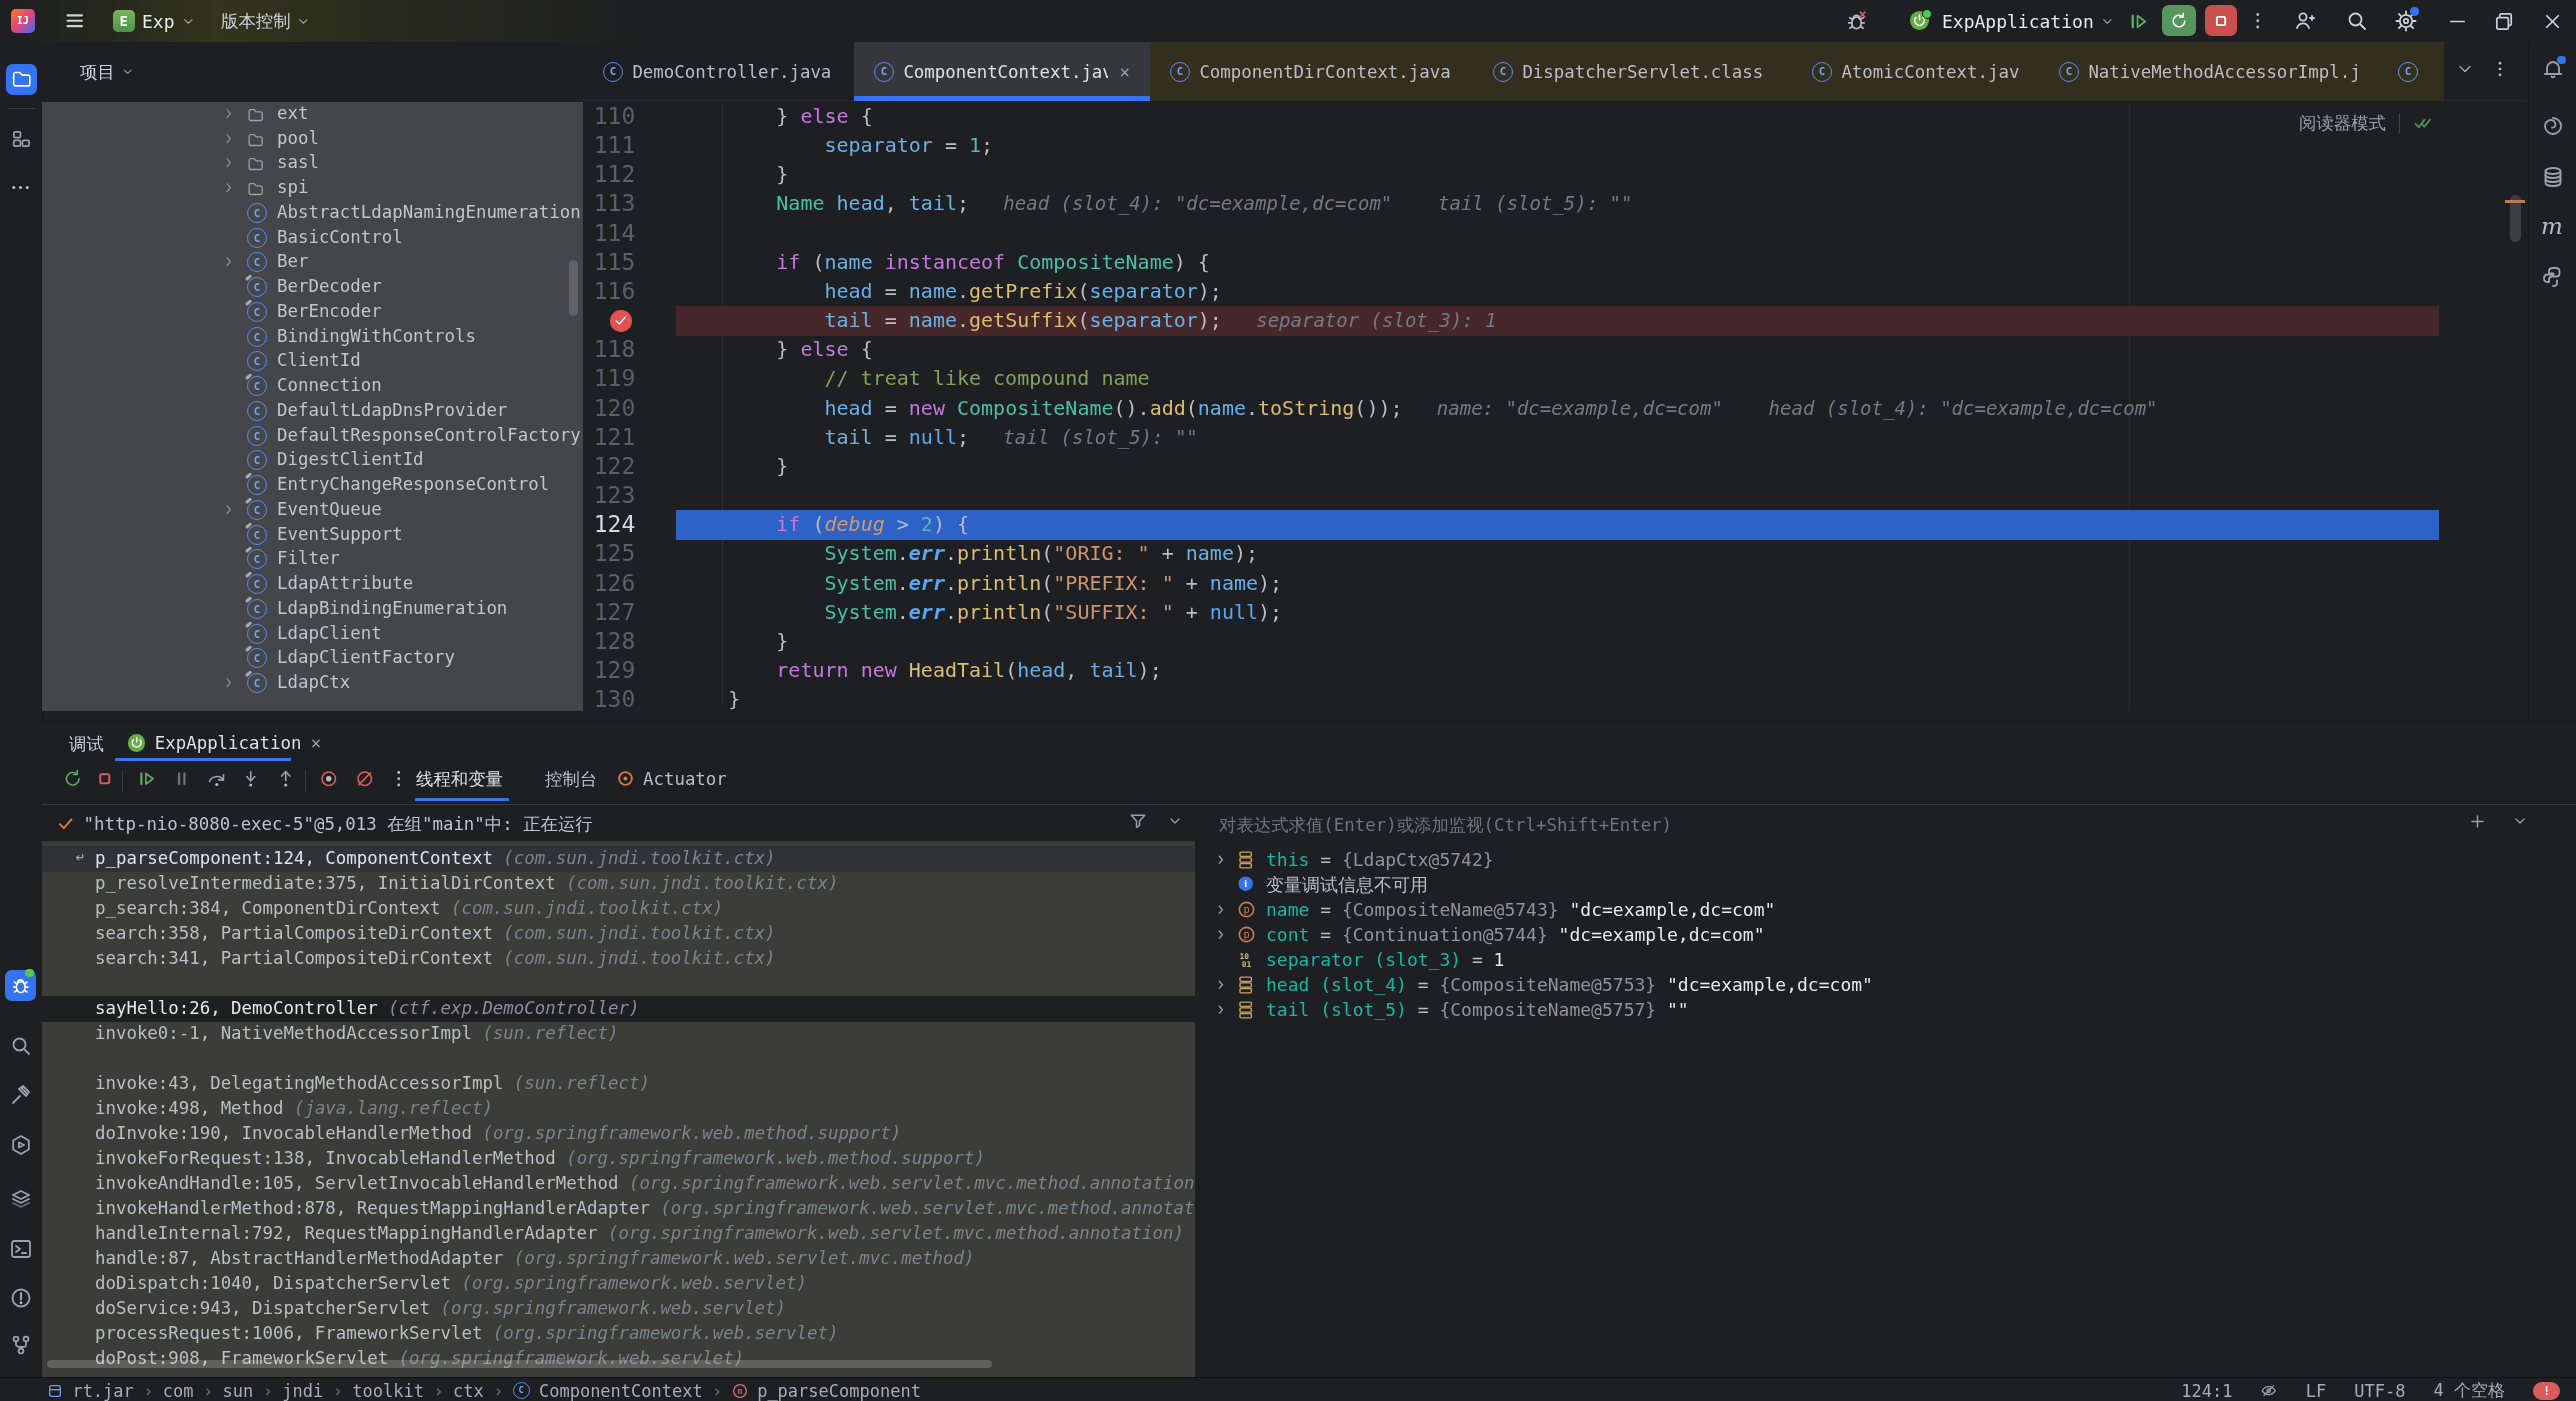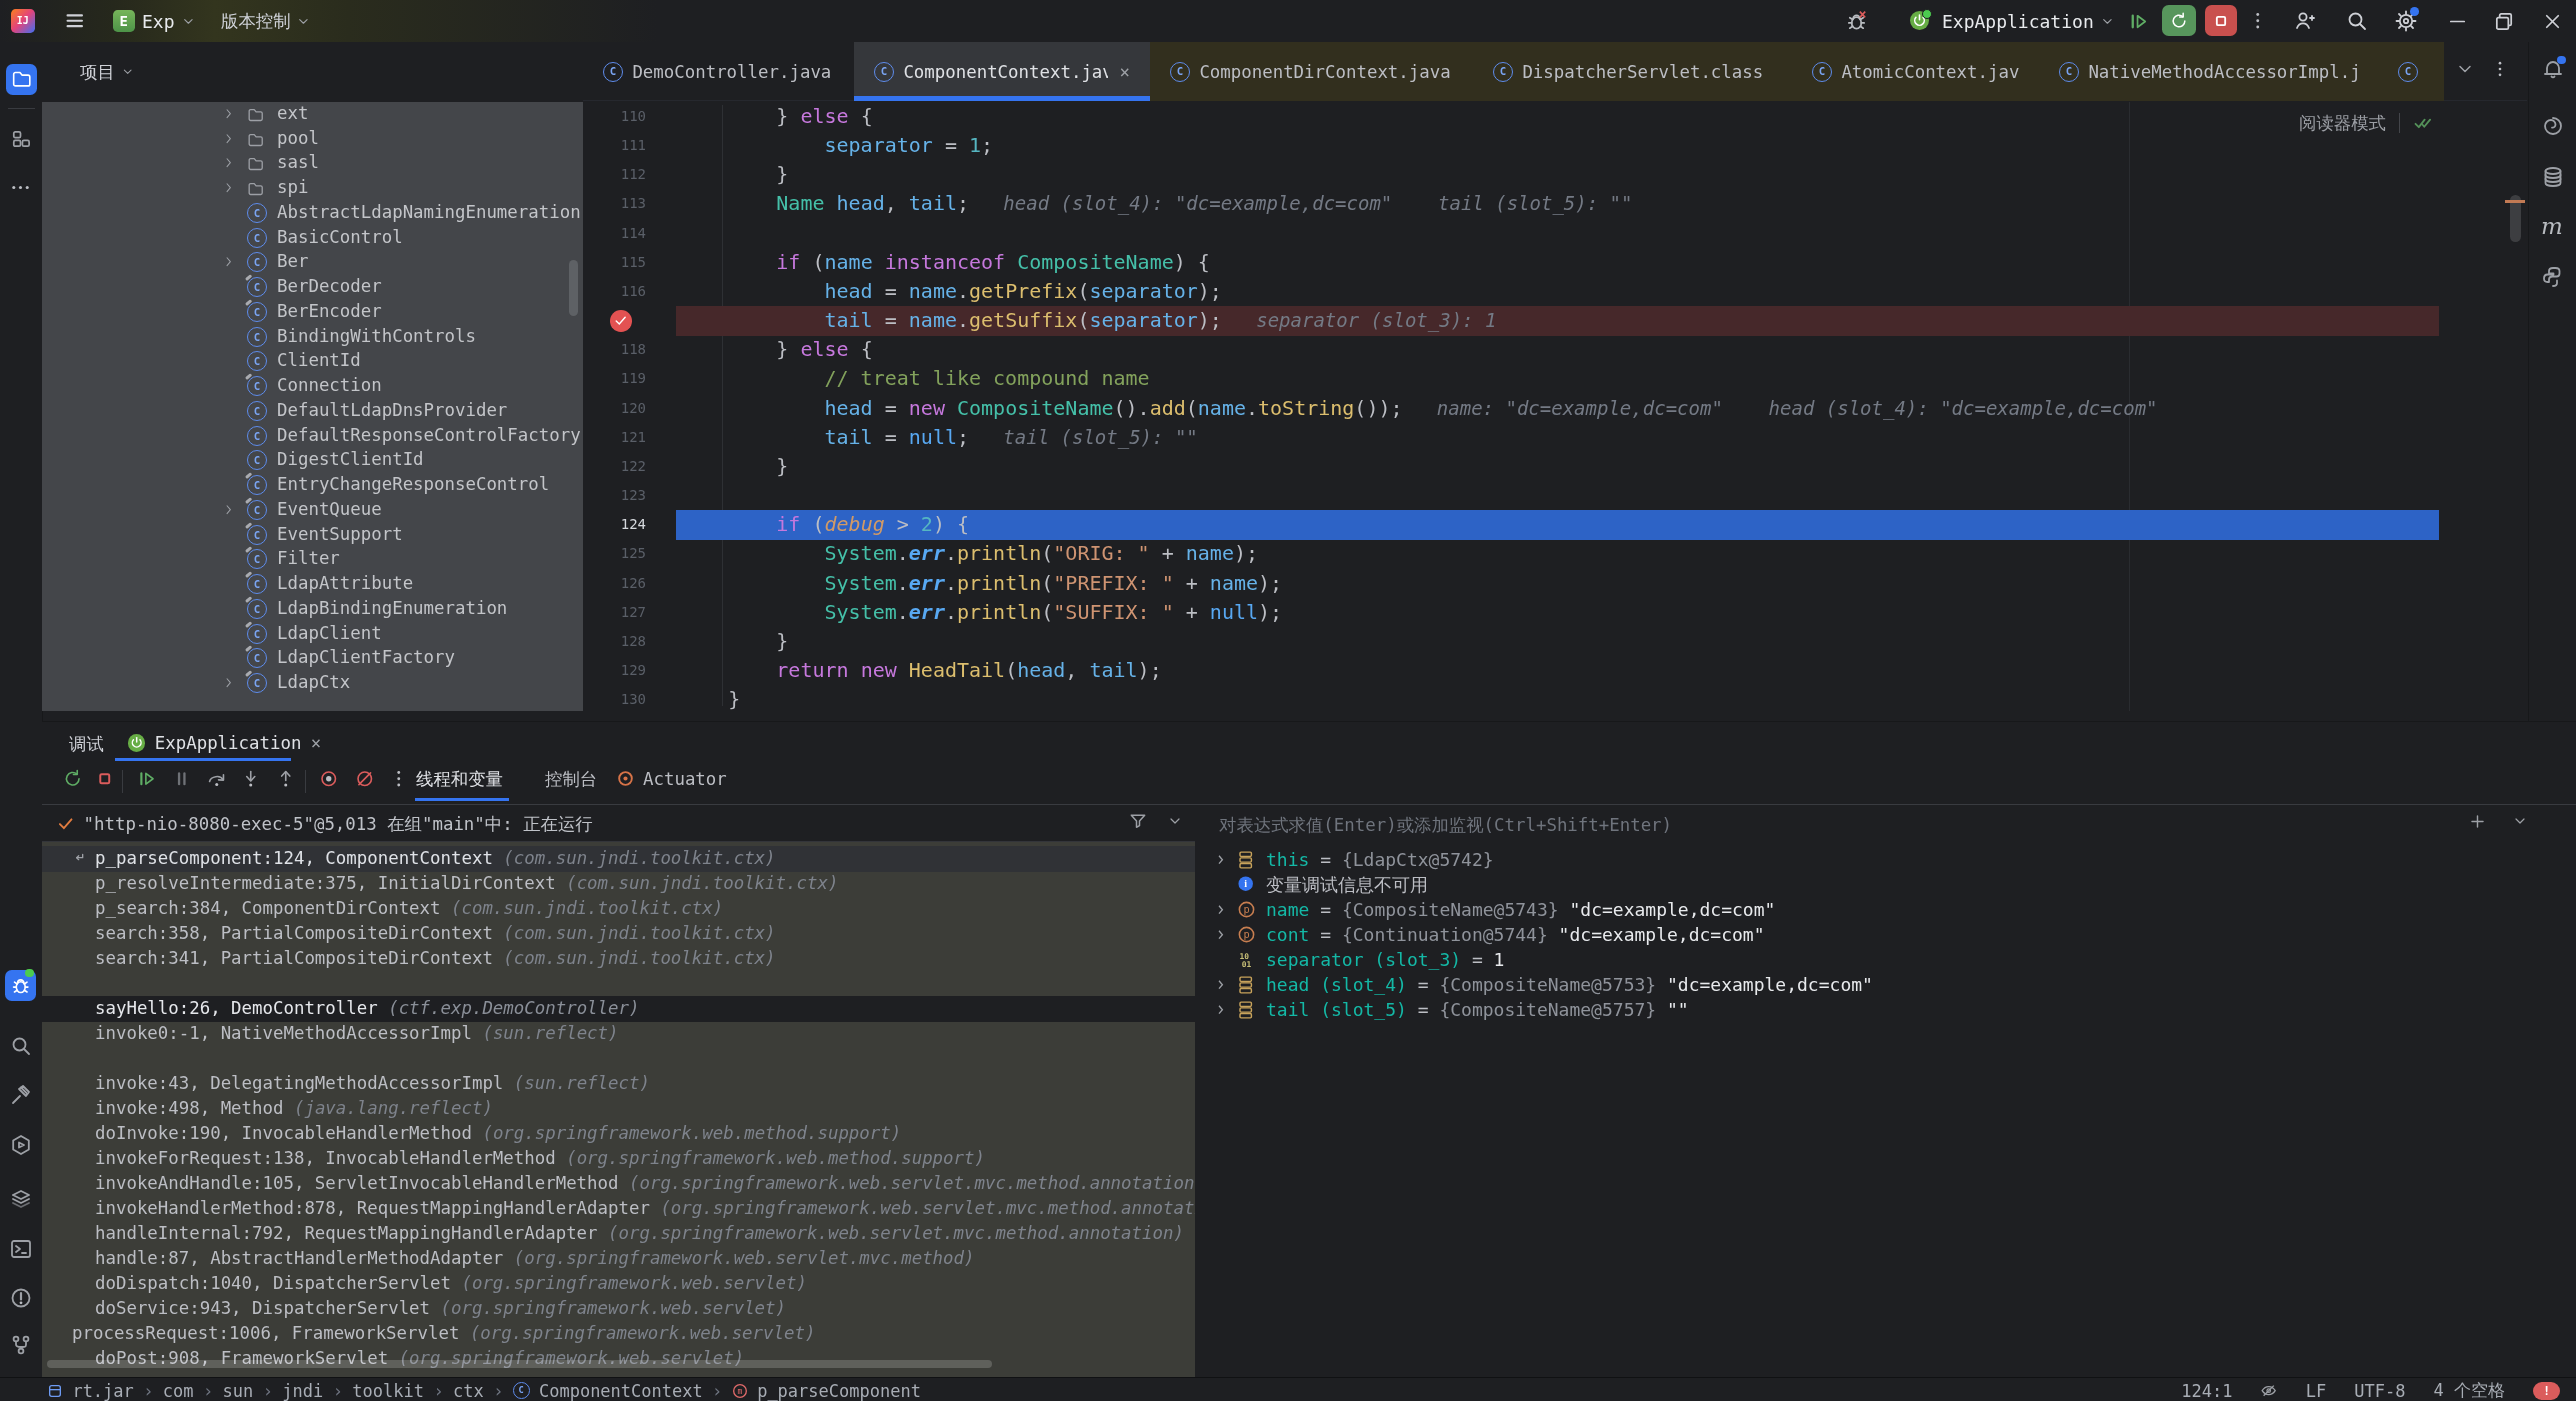--- a/index.html
+++ b/index.html
@@ -18,21 +18,21 @@
   .pp::before{content:"";position:absolute;left:-2.7px;top:-2px;width:7.4px;height:2.7px;background:#A9ABB0;border-radius:1.3px;transform:rotate(-40deg);}
   .tab{height:59px;display:flex;align-items:center;padding:0 0 0 20px;font-size:17.4px;color:#BCBEC4;position:relative;box-sizing:border-box;flex:0 0 auto;}
   .tab .lbl{margin-left:9.4px;white-space:nowrap;overflow:hidden;}
   .tab-active{background:#35373B;color:#DFE1E5;}
   .tab-active::after{content:"";position:absolute;left:0;right:0;bottom:0;height:4.7px;background:#3574F0;}
   .tab-lib{background:#322F1E;}
   .tab-close{margin-left:12px;color:#9DA0A6;font-size:17.4px;}
   .band{position:absolute;left:93px;width:1763px;height:29.5px;}
   .band-red{background:#46282A;}
   .band-blue{background:#2D63C6;}
-  .lnum{position:absolute;left:0;width:63px;text-align:right;font-size:14px;color:#5A5F68;height:29.5px;line-height:29.5px;}
+  .lnum{position:absolute;left:0;width:63px;text-align:center;font-size:23px;color:#5A5F68;height:29.5px;line-height:29.5px;}
   .lnum-cur{color:#D5D8DD;}
   .cline{position:absolute;left:97px;height:29.5px;line-height:29.5px;font-size:20px;white-space:pre;}
   .tk-p{color:#BCBEC4}.tk-k{color:#C678DD}.tk-t{color:#45C0A9}.tk-v{color:#66B2E8}
   .tk-m{color:#DCBE6E}.tk-s{color:#CF9472}.tk-c{color:#83A25C}.tk-n{color:#56B6C2}
   .tk-f{color:#D19A66;font-style:italic}.tk-e{color:#58A8F2;font-style:italic;font-weight:bold}
   .tk-b{color:#58A8F2}
   .hintspan{color:#747A85;font-style:italic;font-size:19px;}
   .dbg-underline{background:#3574F0;}
   .frow{position:absolute;left:0;width:100%;height:25.5px;line-height:25.5px;font-size:17.4px;white-space:nowrap;}
   .frow .sig{color:#BCBEC4;}
@@ -724,21 +724,21 @@
         <div class="frow" style="position: absolute; left: 0px; top: 229px; width: 100%; height: 25.5px;"><span style="margin-left: 53px;"><span class="sig">invoke:43, DelegatingMethodAccessorImpl </span><span class="pkg">(sun.reflect)</span></span></div>
         <div class="frow" style="position: absolute; left: 0px; top: 254px; width: 100%; height: 25.5px;"><span style="margin-left: 53px;"><span class="sig">invoke:498, Method </span><span class="pkg">(java.lang.reflect)</span></span></div>
         <div class="frow" style="position: absolute; left: 0px; top: 279px; width: 100%; height: 25.5px;"><span style="margin-left: 53px;"><span class="sig">doInvoke:190, InvocableHandlerMethod </span><span class="pkg">(org.springframework.web.method.support)</span></span></div>
         <div class="frow" style="position: absolute; left: 0px; top: 304px; width: 100%; height: 25.5px;"><span style="margin-left: 53px;"><span class="sig">invokeForRequest:138, InvocableHandlerMethod </span><span class="pkg">(org.springframework.web.method.support)</span></span></div>
         <div class="frow" style="position: absolute; left: 0px; top: 329px; width: 100%; height: 25.5px;"><span style="margin-left: 53px;"><span class="sig">invokeAndHandle:105, ServletInvocableHandlerMethod </span><span class="pkg">(org.springframework.web.servlet.mvc.method.annotation)</span></span></div>
         <div class="frow" style="position: absolute; left: 0px; top: 354px; width: 100%; height: 25.5px;"><span style="margin-left: 53px;"><span class="sig">invokeHandlerMethod:878, RequestMappingHandlerAdapter </span><span class="pkg">(org.springframework.web.servlet.mvc.method.annotation)</span></span></div>
         <div class="frow" style="position: absolute; left: 0px; top: 379px; width: 100%; height: 25.5px;"><span style="margin-left: 53px;"><span class="sig">handleInternal:792, RequestMappingHandlerAdapter </span><span class="pkg">(org.springframework.web.servlet.mvc.method.annotation)</span></span></div>
         <div class="frow" style="position: absolute; left: 0px; top: 404px; width: 100%; height: 25.5px;"><span style="margin-left: 53px;"><span class="sig">handle:87, AbstractHandlerMethodAdapter </span><span class="pkg">(org.springframework.web.servlet.mvc.method)</span></span></div>
         <div class="frow" style="position: absolute; left: 0px; top: 429px; width: 100%; height: 25.5px;"><span style="margin-left: 53px;"><span class="sig">doDispatch:1040, DispatcherServlet </span><span class="pkg">(org.springframework.web.servlet)</span></span></div>
         <div class="frow" style="position: absolute; left: 0px; top: 454px; width: 100%; height: 25.5px;"><span style="margin-left: 53px;"><span class="sig">doService:943, DispatcherServlet </span><span class="pkg">(org.springframework.web.servlet)</span></span></div>
-        <div class="frow" style="position: absolute; left: 0px; top: 479px; width: 100%; height: 25.5px;"><span style="margin-left: 30px;"><span class="sig">processRequest:1006, FrameworkServlet </span><span class="pkg">(org.springframework.web.servlet)</span></span></div>
+        <div class="frow" style="position: absolute; left: 0px; top: 479px; width: 100%; height: 25.5px;"><span style="margin-left: 53px;"><span class="sig">processRequest:1006, FrameworkServlet </span><span class="pkg">(org.springframework.web.servlet)</span></span></div>
         <div class="frow" style="position: absolute; left: 0px; top: 504px; width: 100%; height: 25.5px;"><span style="margin-left: 53px;"><span class="sig">doPost:908, FrameworkServlet </span><span class="pkg">(org.springframework.web.servlet)</span></span></div>
         <div style="position: absolute; left: 5.4px; top: 518px; width: 945px; height: 8px; background: rgba(255, 255, 255, 0.18); border-radius: 4px;"></div>
       </div>
       <div style="position: absolute; left: 1153px; top: 83px; width: 12px; height: 573px; background: rgb(30, 31, 34);"></div>
       <div style="position: absolute; left: 1165px; top: 83px; width: 1369px; height: 573px; background: rgb(30, 31, 34);">
         <div style="position: absolute; left: 12px; top: 8px; color: rgb(111, 116, 125); font-size: 17.4px; white-space: nowrap;">对表达式求值(Enter)或添加监视(Ctrl+Shift+Enter)</div>
         <div style="position: absolute; left: 1261px; top: 6.7px; width: 19px; height: 19px;">
           <svg width="19" height="19" viewBox="0 0 24 24" fill="none" stroke="#9DA0A6" stroke-width="1.8" stroke-linecap="round" stroke-linejoin="round">
             <line x1="12" y1="5" x2="12" y2="19"></line>
             <line x1="5" y1="12" x2="19" y2="12"></line>

